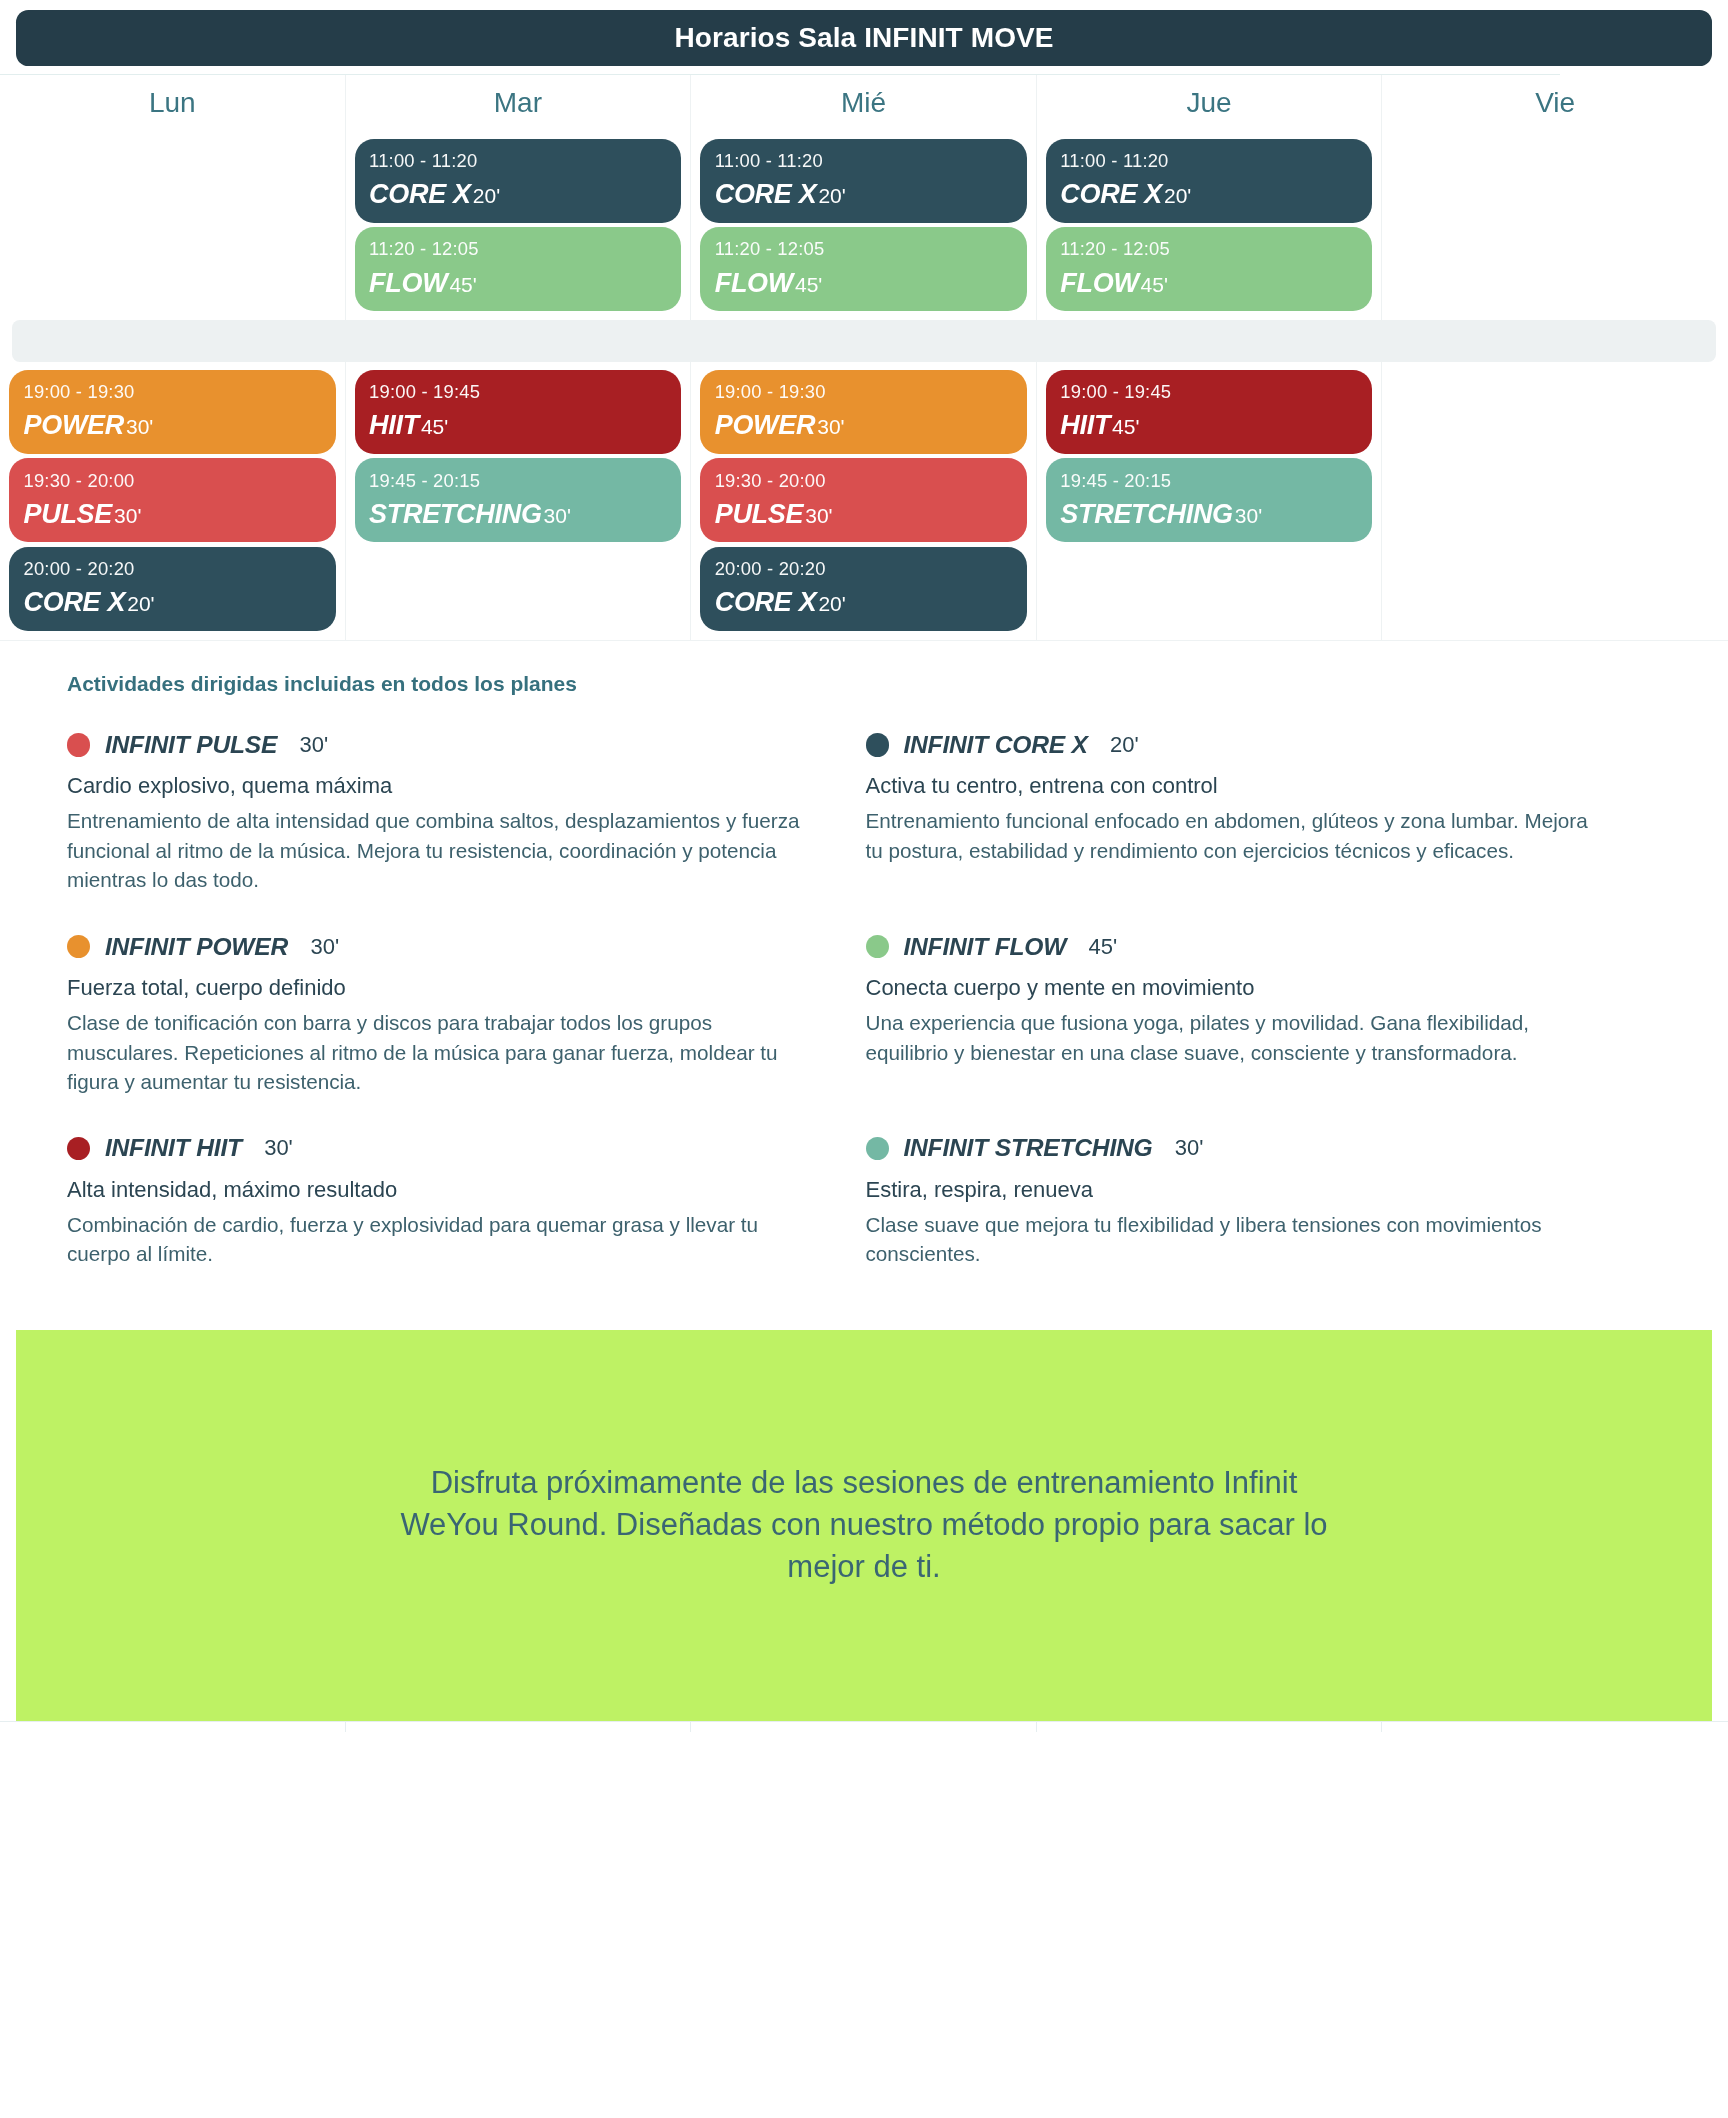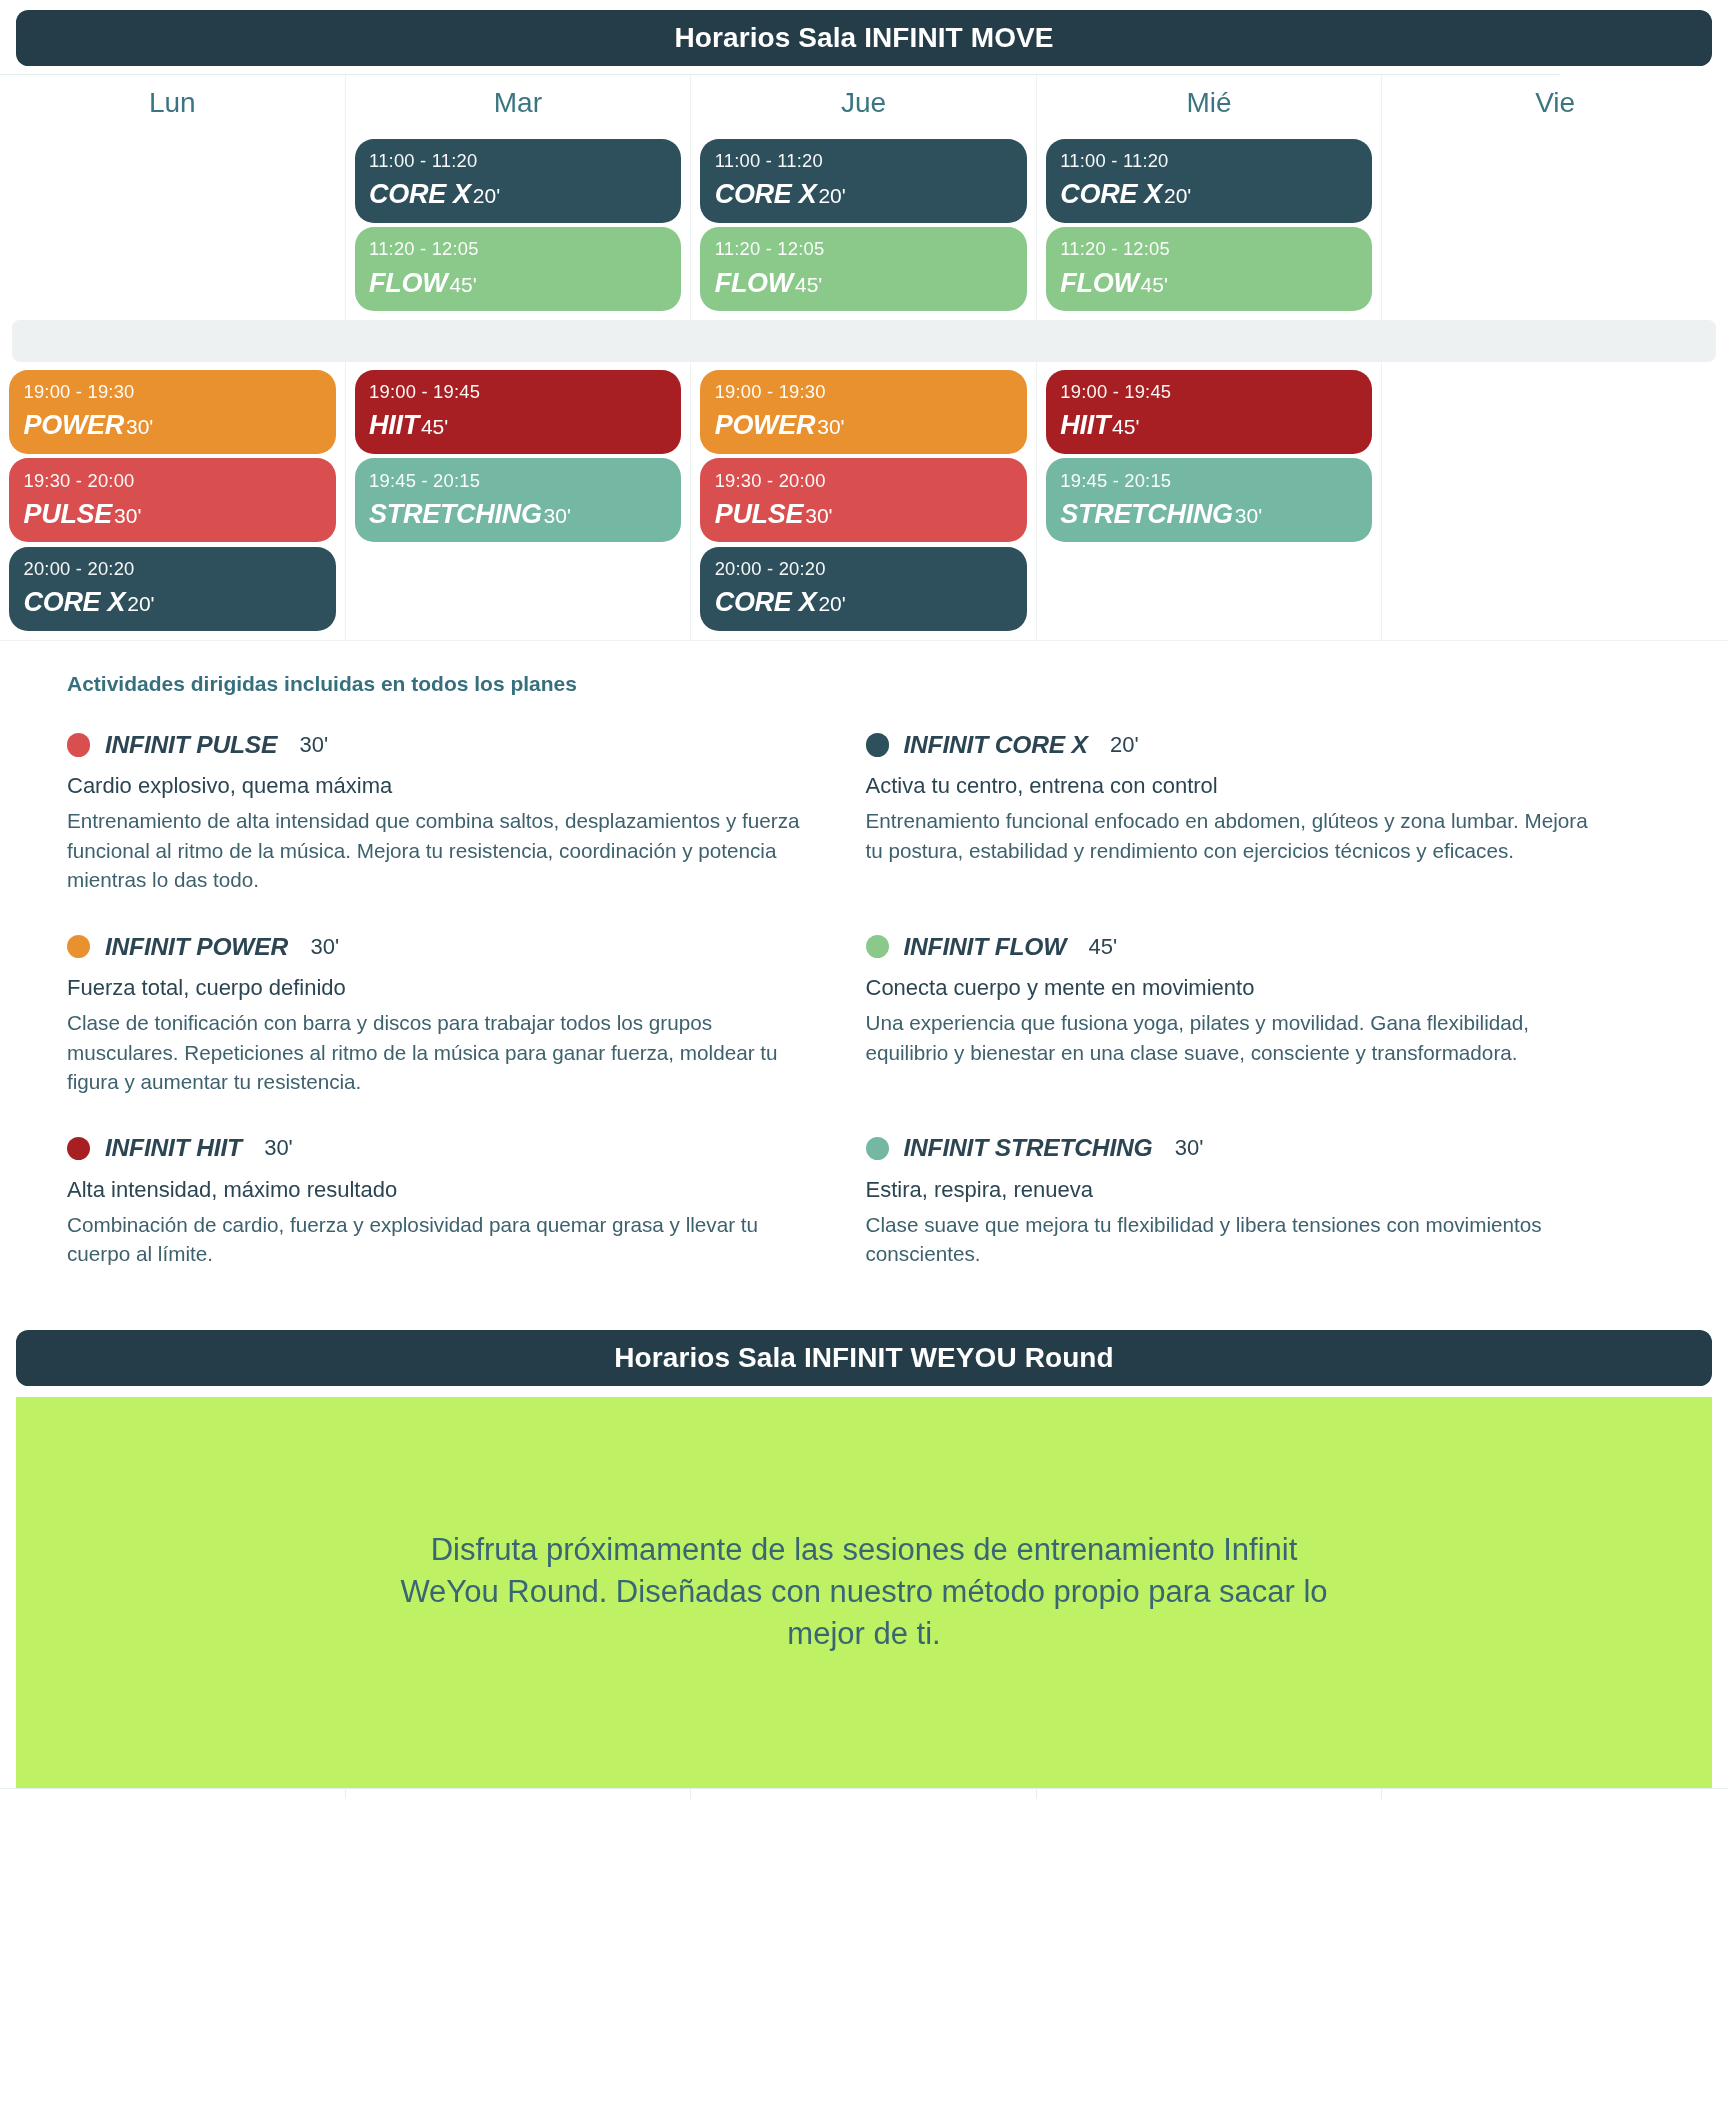--- a/index.html
+++ b/index.html
@@ -208,24 +208,24 @@
   <div class="sched">
 
     <div class="row" id="day-header-row">
         <div class="dayhead">
           <span>Lun</span>
         </div>
         <div class="dayhead">
           <span>Mar</span>
         </div>
         <div class="dayhead">
+          <span>Mié</span>
+        </div>
+        <div class="dayhead">
           <span>Jue</span>
-        </div>
-        <div class="dayhead">
-          <span>Mié</span>
         </div>
         <div class="dayhead">
           <span>Vie</span>
         </div>
       </div>
 
     <div class="row" id="morning-row">
         <div class="slotcol"></div>
         <div class="slotcol">
           <div class="card" style="background: rgb(46, 79, 92);">
@@ -419,23 +419,20 @@
             <span class="lg-name">INFINIT STRETCHING</span>
             <span class="lg-dur">30'</span>
           </div>
           <div class="lg-sub">Estira, respira, renueva</div>
           <div class="lg-desc">Clase suave que mejora tu flexibilidad y libera tensiones con movimientos conscientes.</div>
         </div>
       </div>
   </div>
 
   <div class="weyou-wrap">
-    <div class="titlebar">
-      <span>Horarios Sala INFINIT WEYOU Round</span>
-    </div>
     <div class="weyou-body">
       <div class="weyou-msg">Disfruta próximamente de las sesiones de entrenamiento Infinit WeYou Round. Diseñadas con nuestro método propio para sacar lo mejor de ti.</div>
     </div>
   </div>
 
   <div class="bottom-sliver">
     <div></div>
     <div></div>
     <div></div>
     <div></div>

